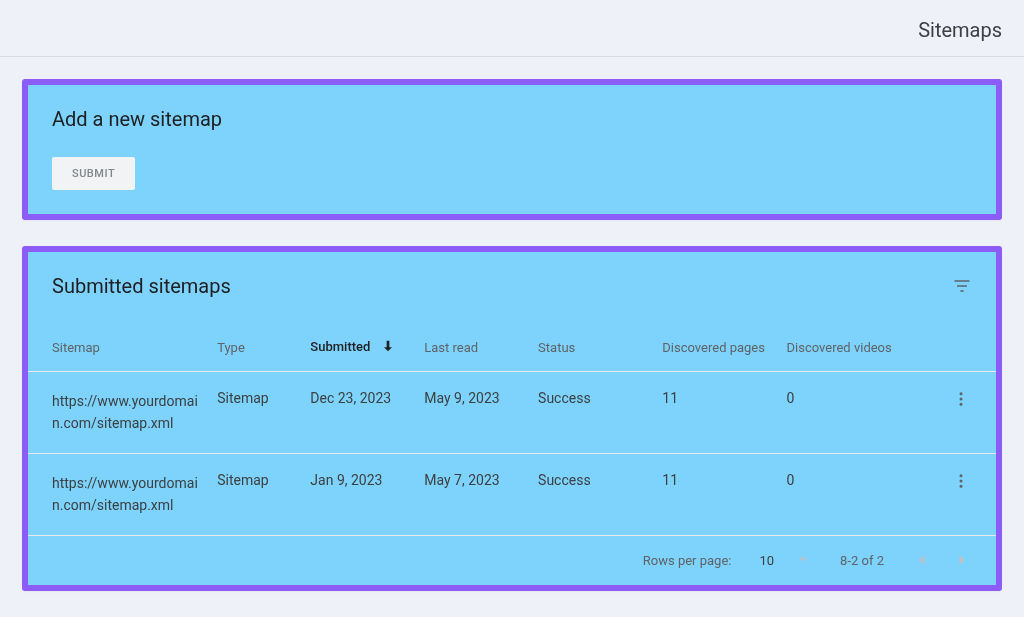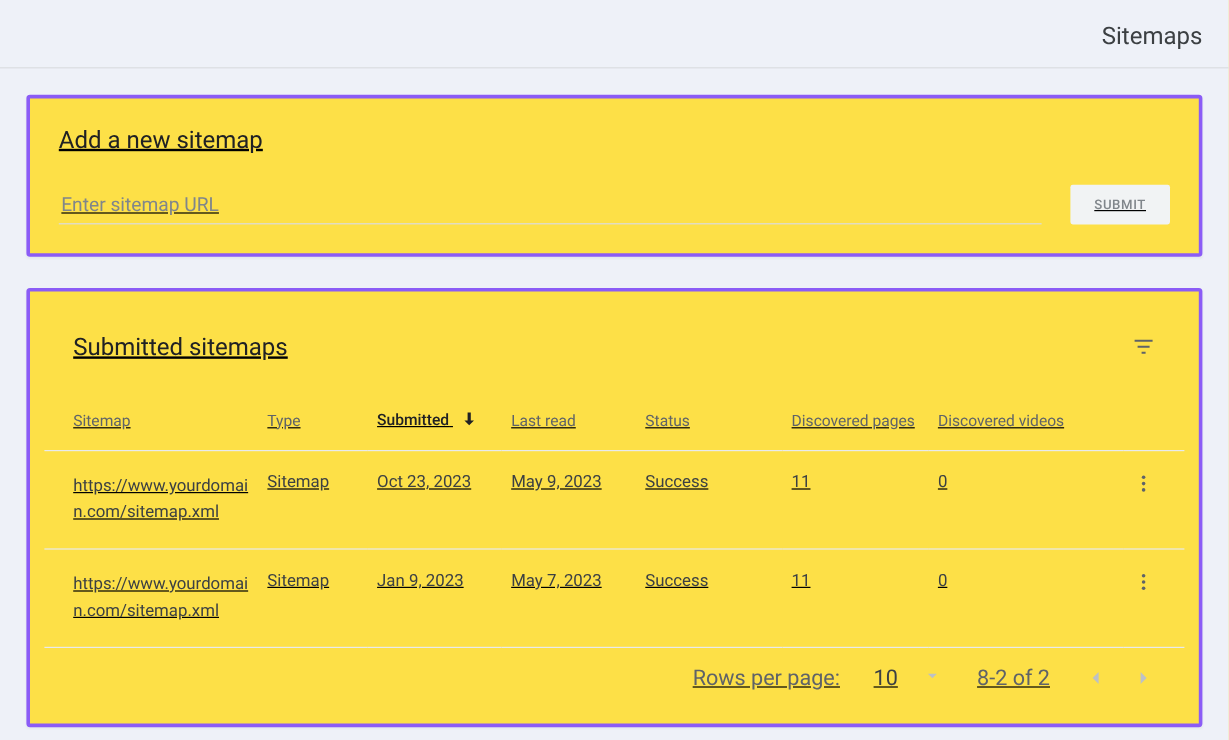--- a/index.html
+++ b/index.html
@@ -21,26 +21,25 @@
     .page-title {
       font-size: 20px;
       font-weight: 400;
       color: #3c4043;
       text-align: right;
     }
     .content-area {
       padding: 22px;
     }
     .card {
-      background: #fde047;
-      border: 3px solid #8b5cf6;
+      background: #7dd3fc;
+      border: 6px solid #8b5cf6;
       border-radius: 3px;
       margin-bottom: 26px;
       box-shadow: 0 1px 2px rgba(0,0,0,0.04);
-      text-decoration: underline;
     }
     .add-card {
       padding: 22px 24px 24px;
     }
     .add-title {
       font-size: 20px;
       font-weight: 400;
       color: #202124;
       margin-bottom: 26px;
     }
@@ -67,21 +66,21 @@
       border: none;
       color: #80868b;
       font-size: 11px;
       font-weight: 500;
       letter-spacing: 0.5px;
       padding: 10px 20px;
       cursor: pointer;
       border-radius: 2px;
     }
     .submitted-card {
-      padding: 12px;
+      padding: 0;
     }
     .submitted-header {
       display: flex;
       justify-content: space-between;
       align-items: center;
       padding: 22px 24px 8px;
     }
     .submitted-title {
       font-size: 20px;
       font-weight: 400;
@@ -143,21 +142,21 @@
       color: #5f6368;
       display: inline-flex;
       vertical-align: top;
     }
     .pagination {
       display: flex;
       justify-content: flex-end;
       align-items: center;
       padding: 14px 24px;
       gap: 28px;
-      font-size: 18px;
+      font-size: 13px;
       color: #5f6368;
     }
     .rows-select {
       display: flex;
       align-items: center;
       gap: 20px;
       cursor: pointer;
       color: #3c4043;
     }
     .nav-arrows {
@@ -184,21 +183,20 @@
 
 <div class="page-header">
   <h1 class="page-title">Sitemaps</h1>
 </div>
 
 <div class="content-area">
 
   <div class="card add-card">
     <h2 class="add-title">Add a new sitemap</h2>
     <div class="add-row">
-      <input class="url-input" type="text" placeholder="Enter sitemap URL" style="">
       <button class="submit-btn">SUBMIT</button>
     </div>
   </div>
 
   <div class="card submitted-card">
     <div class="submitted-header">
       <h2 class="submitted-title">Submitted sitemaps</h2>
       <span class="filter-icon">
         <svg viewBox="0 0 24 24" width="20" height="20" fill="currentColor">
             <path d="M3 5h18v2H3V5zm3 6h12v2H6v-2zm4 6h4v2h-4v-2z"></path>
@@ -223,21 +221,21 @@
           <th class="col-status">Status</th>
           <th class="col-pages num">Discovered pages</th>
           <th class="col-videos num last-col">Discovered videos</th>
           <th class="col-actions last-col"></th>
         </tr>
       </thead>
       <tbody>
         <tr>
           <td class="sitemap-cell">https://www.yourdomain.com/sitemap.xml</td>
           <td>Sitemap</td>
-          <td>Oct 23, 2023</td>
+          <td>Dec 23, 2023</td>
           <td>May 9, 2023</td>
           <td class="status-success">Success</td>
           <td class="num">11</td>
           <td class="num">0</td>
           <td class="last-col">
             <span class="more-icon">
               <svg viewBox="0 0 24 24" width="18" height="18" fill="currentColor">
                   <circle cx="12" cy="5" r="2"></circle>
                   <circle cx="12" cy="12" r="2"></circle>
                   <circle cx="12" cy="19" r="2"></circle>

